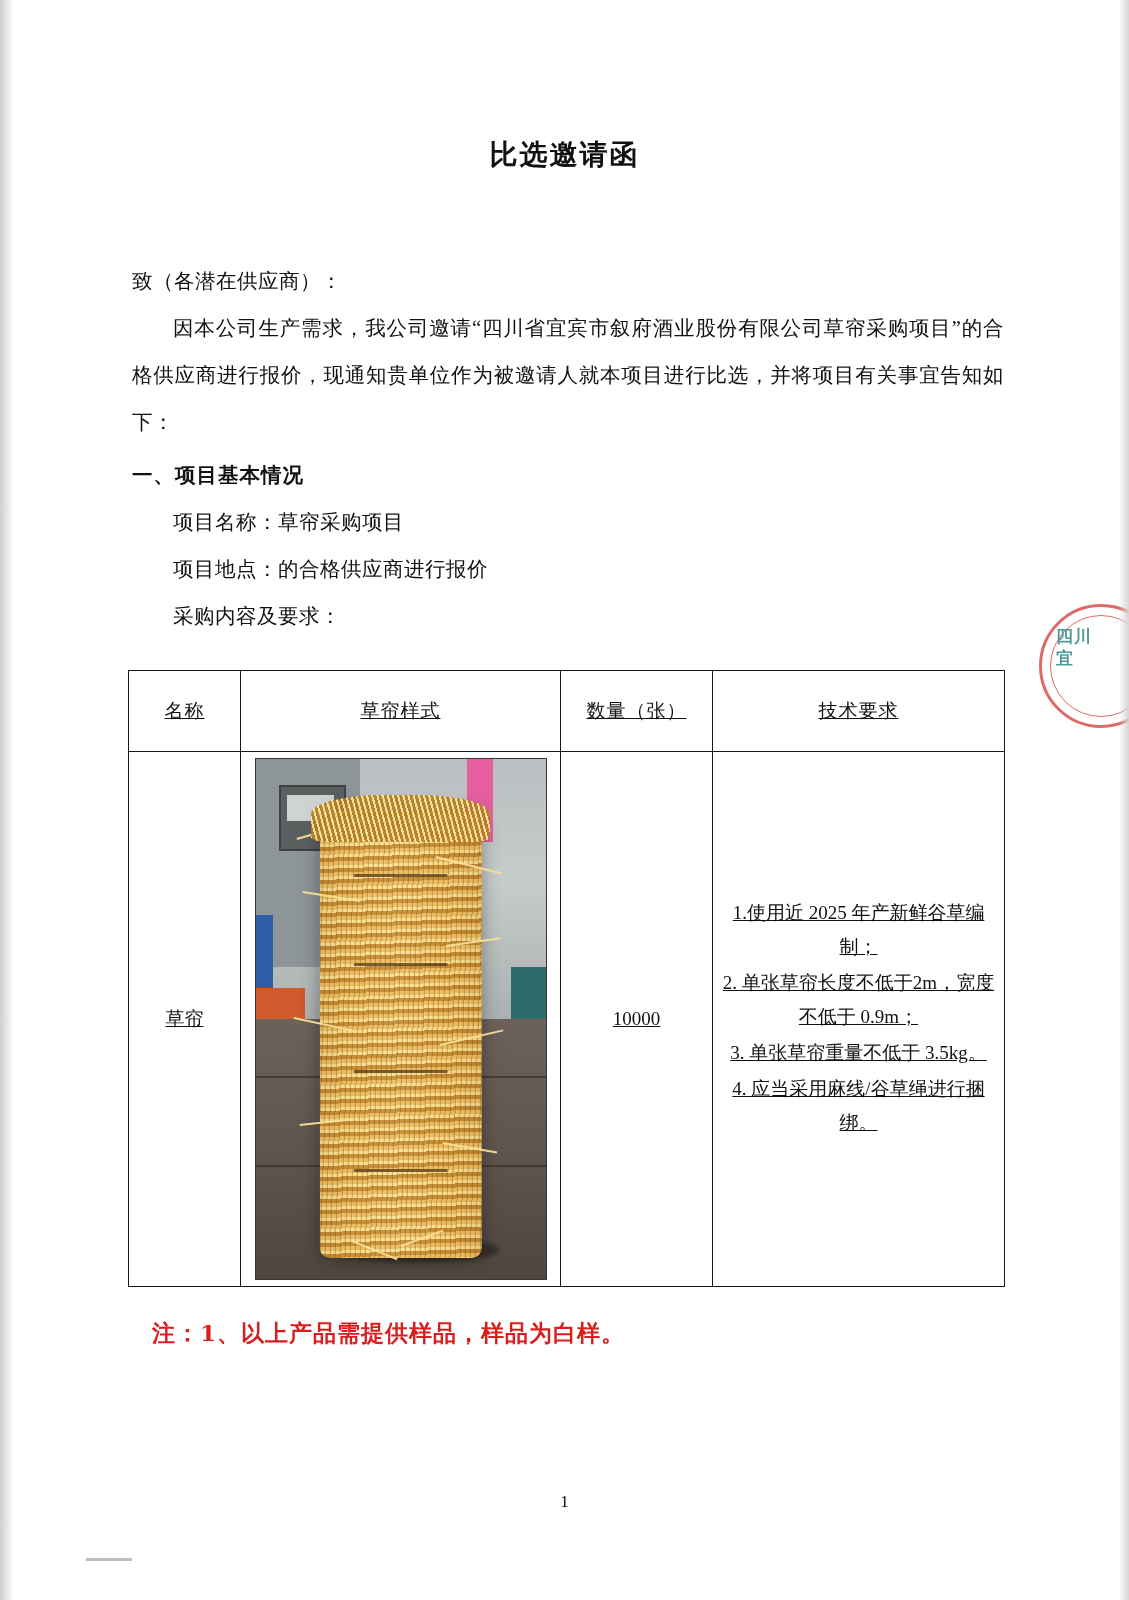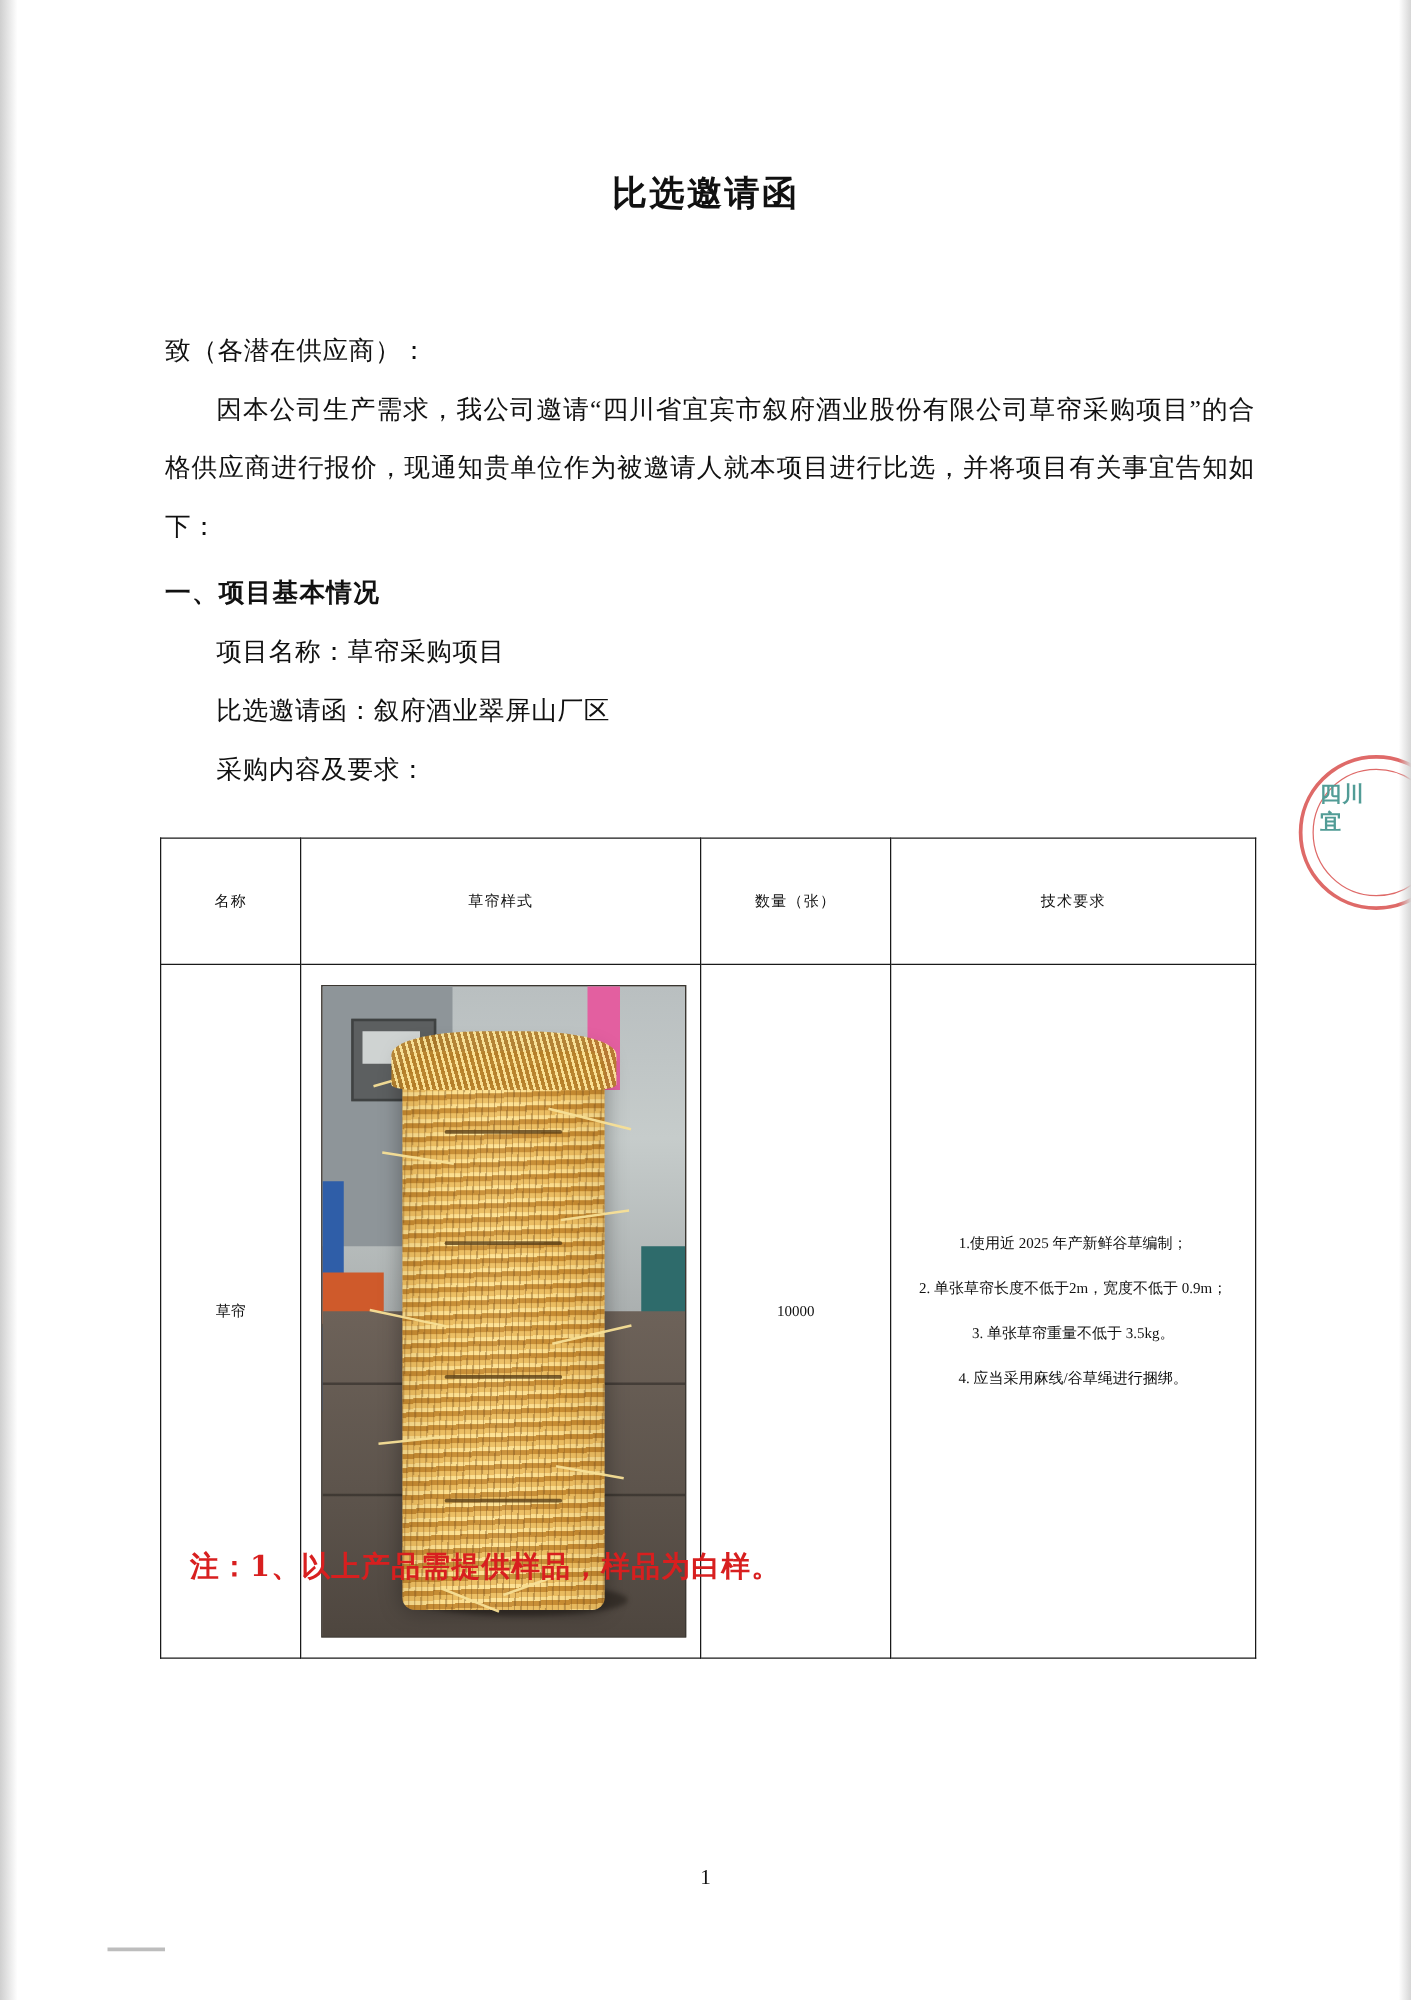--- a/index.html
+++ b/index.html
@@ -79,24 +79,25 @@
   .req-table {
     position: absolute;
     left: 128px;
     top: 670px;
     width: 876px;
     border-collapse: collapse;
     table-layout: fixed;
   }
   .req-table td, .req-table th {
     border: 1.6px solid #1a1a1a;
-    padding: 16px;
+    padding: 6px;
     vertical-align: middle;
     font-weight: normal;
-    font-size: 12px;
+    font-size: 19px;
+    text-decoration: underline;
   }
   .th-cell {
     height: 68px;
     text-align: center;
     letter-spacing: 1px;
   }
   .col-name  { width: 112px; }
   .col-photo { width: 320px; }
   .col-qty   { width: 152px; }
   .col-spec  { width: 292px; }
@@ -228,21 +229,21 @@
     position: absolute; left: 26%; bottom: 3%; width: 58%; height: 5%;
     background: rgba(20,16,12,0.45);
     border-radius: 50%;
     filter: blur(2px);
   }
 
   
   .note {
     position: absolute;
     left: 152px;
-    top: 1238px;
+    top: 1318px;
     font-size: 23px;
     font-weight: bold;
     color: #d81f1f;
     letter-spacing: 1px;
     font-family: "DejaVu Serif", "Liberation Serif", serif;
   }
 
   
   .stamp {
     position: absolute;
@@ -298,21 +299,21 @@
 
 <div class="page">
 
   <div class="doc-title">比选邀请函</div>
 
   <div class="body-block">
     <p class="para">致（各潜在供应商）：</p>
     <p class="para indent">因本公司生产需求，我公司邀请“四川省宜宾市叙府酒业股份有限公司草帘采购项目”的合格供应商进行报价，现通知贵单位作为被邀请人就本项目进行比选，并将项目有关事宜告知如下：</p>
     <p class="para section-head">一、项目基本情况</p>
     <p class="item-line">项目名称：草帘采购项目</p>
-    <p class="item-line">比选邀请函：叙府酒业翠屏山厂区</p>
+    <p class="item-line">项目地点：的合格供应商进行报价</p>
     <p class="item-line">采购内容及要求：</p>
   </div>
 
   <table class="req-table">
     <colgroup>
       <col class="col-name">
         <col class="col-photo">
         <col class="col-qty">
         <col class="col-spec">
     </colgroup>

